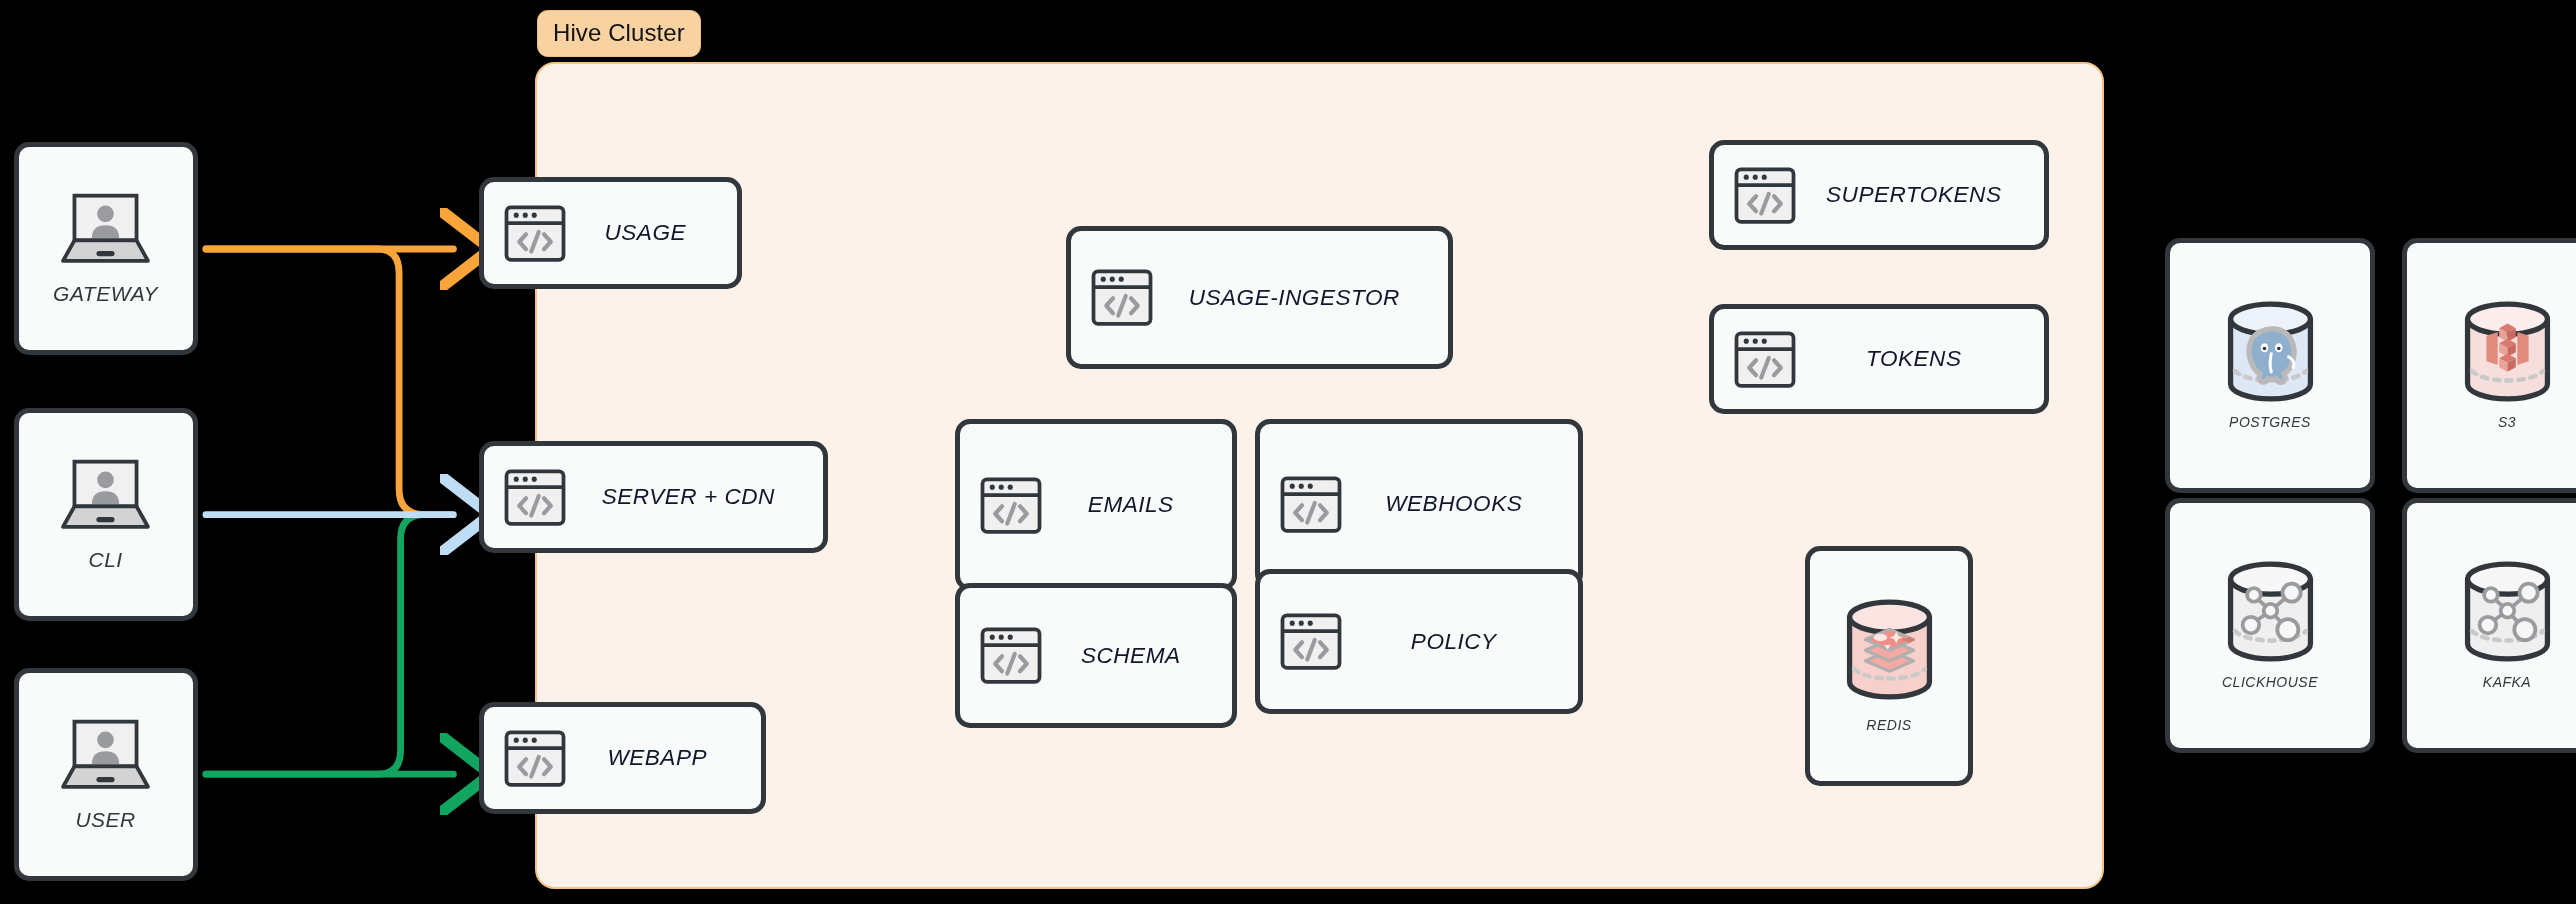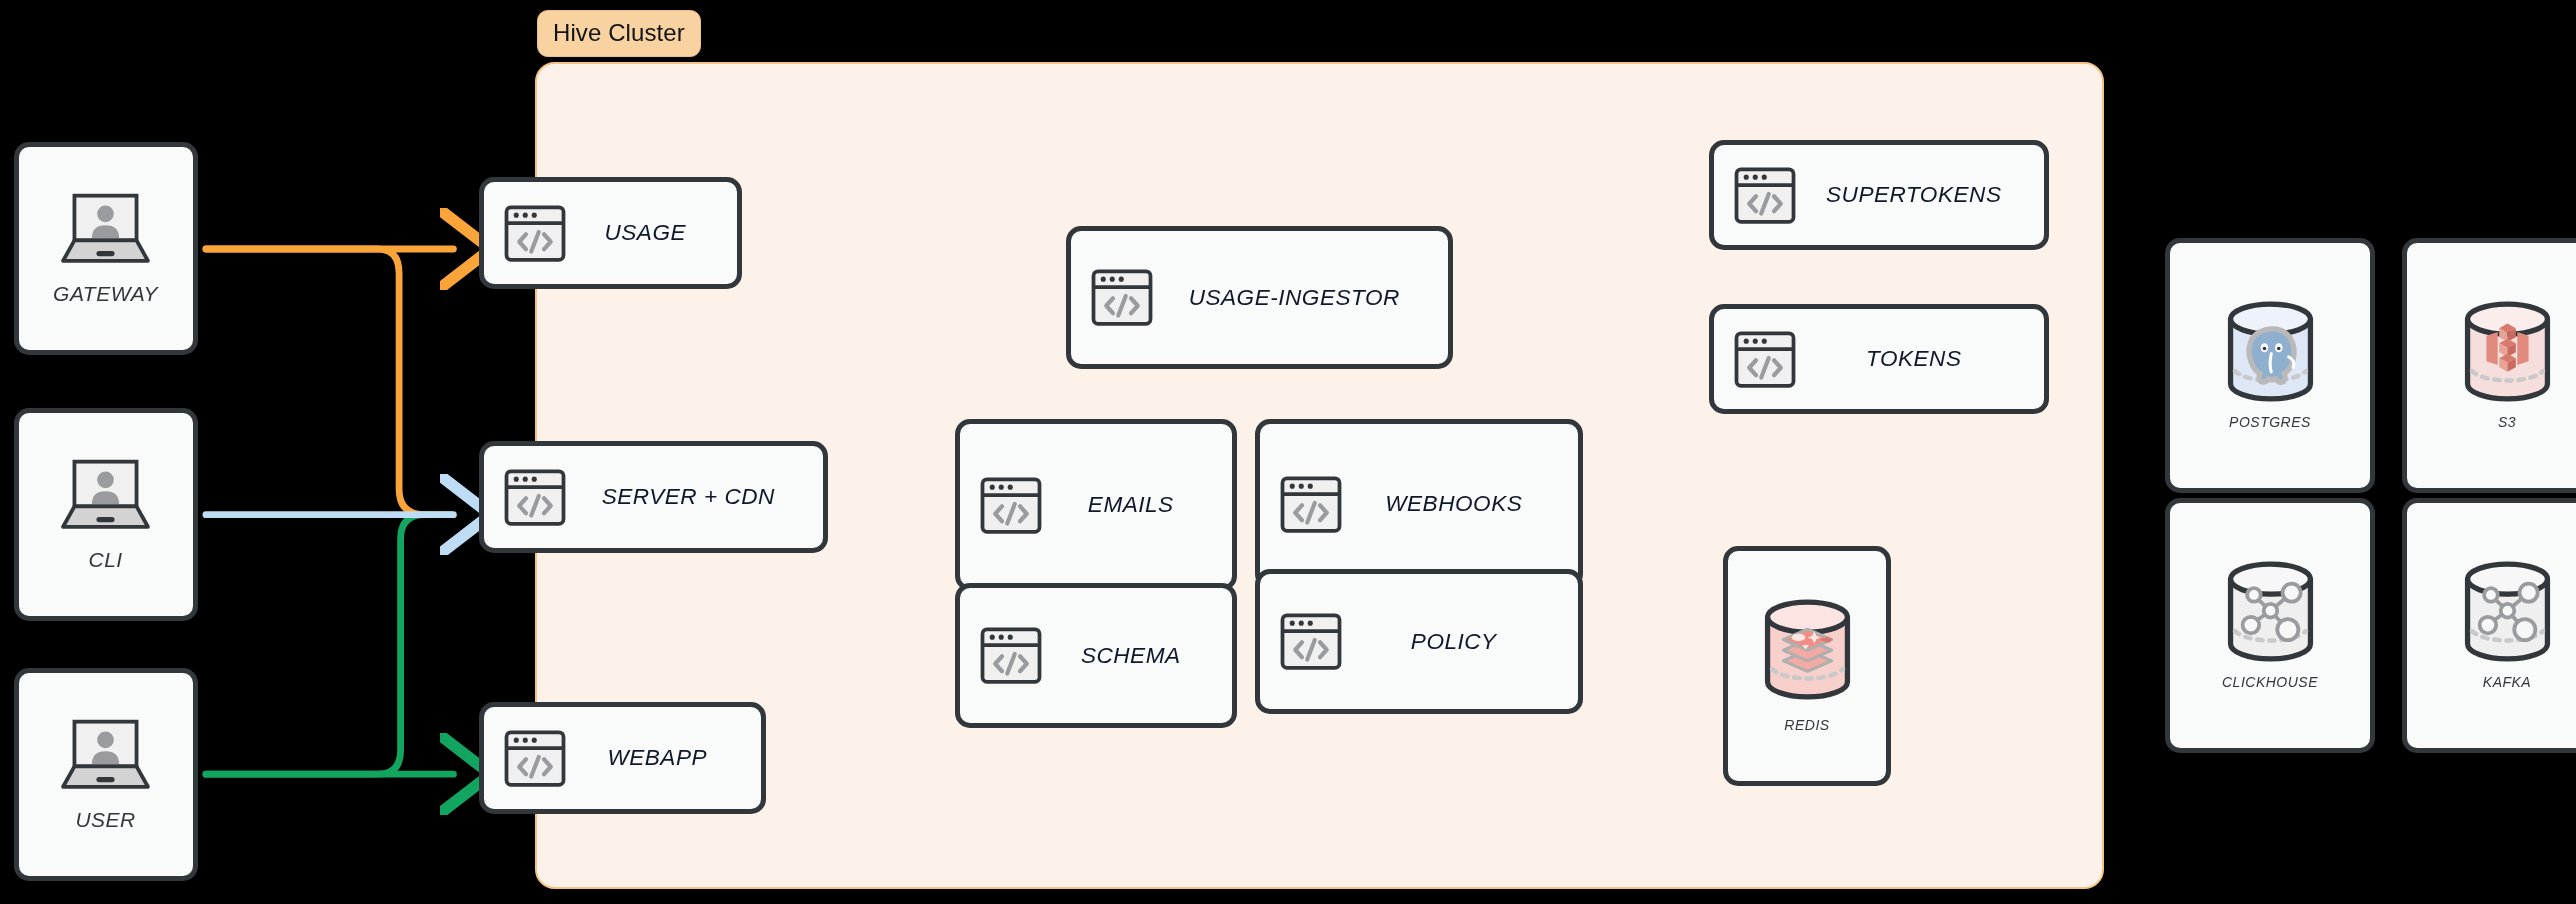--- a/index.html
+++ b/index.html
@@ -305,21 +305,21 @@
         <path d="M3 24 H79" stroke="#32373C" stroke-width="5"></path>
         <circle cx="16" cy="13.5" r="3.4" fill="#32373C"></circle>
         <circle cx="28" cy="13.5" r="3.4" fill="#32373C"></circle>
         <circle cx="40" cy="13.5" r="3.4" fill="#32373C"></circle>
         <path d="M29 39 L20 49 L29 59 M53 39 L62 49 L53 59 M46 36 L36 62" fill="none" stroke="#9A9B9E" stroke-width="5.5" stroke-linecap="round" stroke-linejoin="round"></path>
       </svg>
     </span>
     <span class="svc-label">TOKENS</span>
   </div>
 
-  <div class="node stacked" style="left:1723px; top:546px; width:168px; height:240px;gap:17px;">
+  <div class="node stacked" style="left:1805px; top:546px; width:168px; height:240px;gap:17px;">
     <span class="icon-wrap">
       <svg width="107" height="101" viewBox="0 0 142 134">
         <path d="M18 24 V110 a53 20 0 0 0 106 0 V24 z" fill="#F7CFCB" stroke="#32373C" stroke-width="7" stroke-linejoin="round"></path>
         <ellipse cx="71" cy="24" rx="53" ry="20" fill="#FBE4E2" stroke="#32373C" stroke-width="7"></ellipse>
         <path d="M24 93 a50 19 0 0 0 94 0" fill="none" stroke="#C9C9C9" stroke-width="6" stroke-dasharray="7 9" stroke-linecap="round"></path>
         <g transform="translate(71,70)">
           <path d="M0 26 L-32 12 L0 -2 L32 12 Z" fill="#F4A9A3" stroke="#B0AFAF" stroke-width="4" stroke-linejoin="round"></path>
           <path d="M0 12 L-32 -2 L0 -16 L32 -2 Z" fill="#F4A9A3" stroke="#B0AFAF" stroke-width="4" stroke-linejoin="round"></path>
           <path d="M0 -2 L-32 -16 L0 -30 L32 -16 Z" fill="#F08E86" stroke="#B0AFAF" stroke-width="4" stroke-linejoin="round"></path>
           <ellipse cx="-12" cy="-19" rx="9" ry="5" fill="#FDE7E4"></ellipse>

